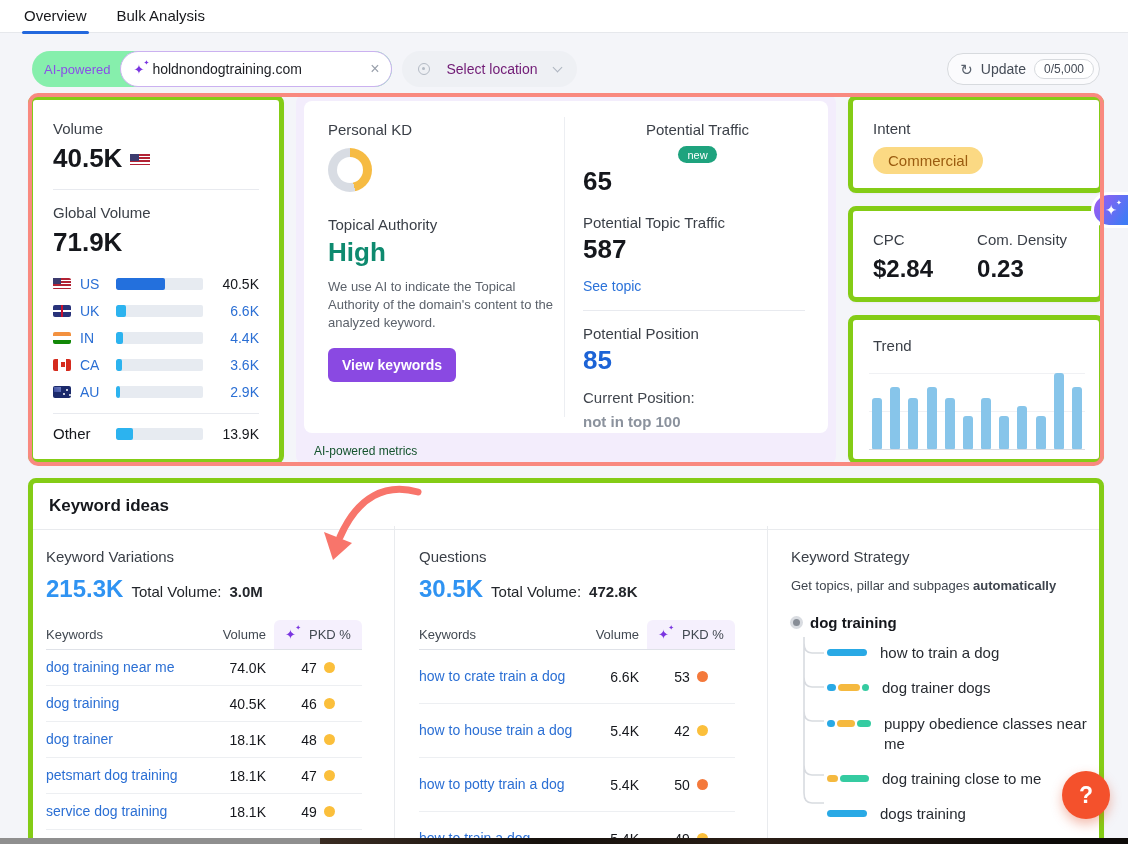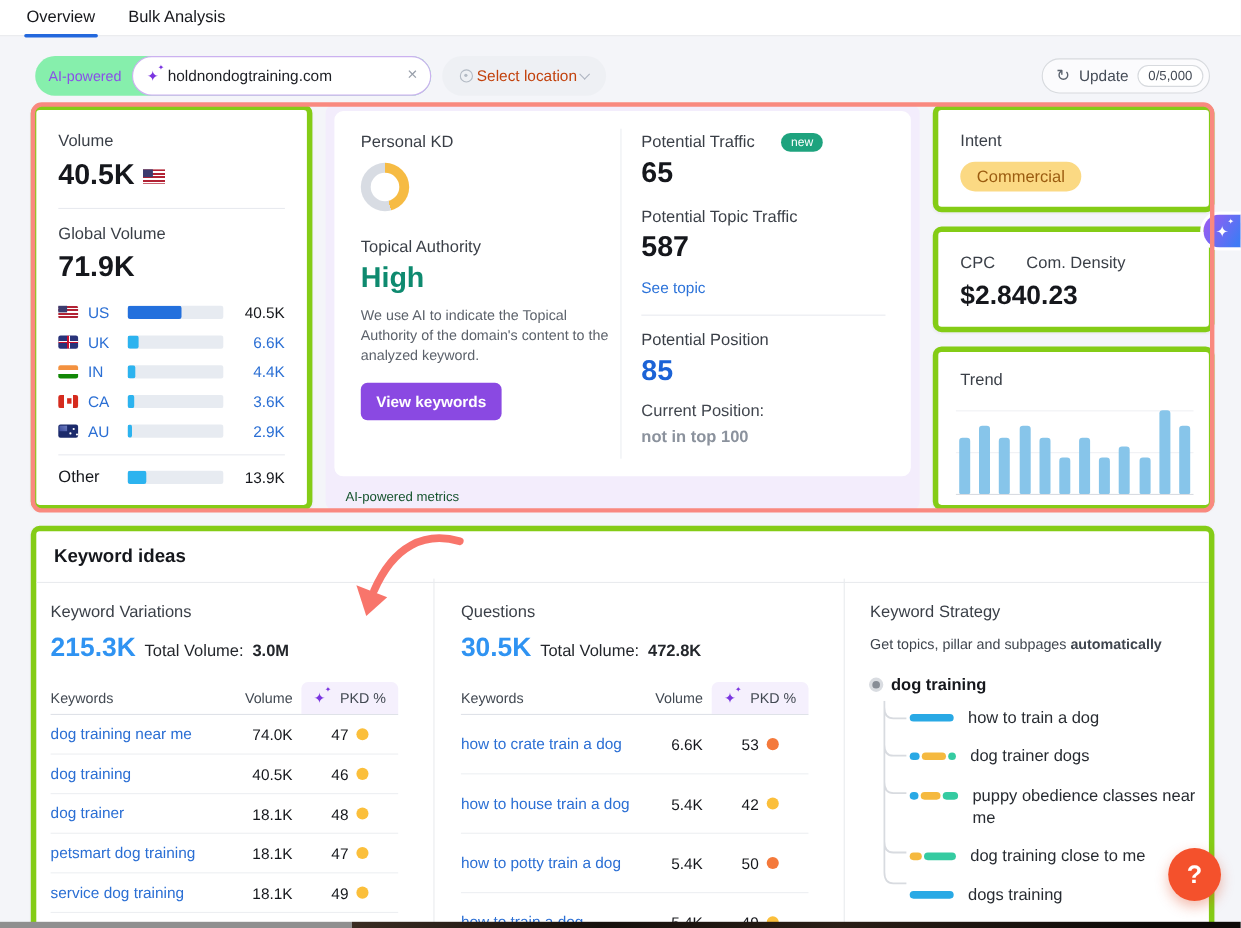--- a/index.html
+++ b/index.html
@@ -19,21 +19,21 @@
   
   .search-row { position:absolute; top:52px; left:32px; right:28px; height:34px; display:flex; align-items:center; gap:10px; }
   .ai-wrap { display:flex; align-items:center; background:#86efac; border-radius:18px; height:36px; padding-left:12px; }
   .ai-label { font-size:13px; color:#8a4fe8; margin-right:10px; }
   .kw-input { display:flex; align-items:center; background:#fff; border:1px solid #cbb1f0; border-radius:18px;
               height:36px; width:272px; padding:0 12px; }
   .sparkle { color:#7a35e0; font-size:13px; position:relative; margin-right:8px; line-height:1; }
   .sparkle::after { content:"✦"; position:absolute; font-size:7px; top:-4px; right:-5px; }
   .kw-text { font-size:14px; color:#1d1f24; flex:1; }
   .clear-x { color:#9aa1ac; font-size:16px; cursor:pointer; }
-  .loc { display:flex; align-items:center; gap:3px; background:#eef0f4; border-radius:18px; height:36px; padding:0 16px; color:#c2410c; font-size:14px; }
+  .loc { display:flex; align-items:center; gap:16px; background:#eef0f4; border-radius:18px; height:36px; padding:0 16px; color:#701a75; font-size:14px; }
   .pin { width:12px; height:12px; border:1.5px solid #b3bac4; border-radius:50%; position:relative; }
   .pin::after { content:""; position:absolute; left:3px; top:3px; width:3px; height:3px; background:#b3bac4; border-radius:50%; }
   .chev { width:7px; height:7px; border-right:1.6px solid #aeb5c0; border-bottom:1.6px solid #aeb5c0; transform:rotate(45deg); margin-top:-3px;}
   .spacer { flex:1; }
   .update-btn { display:flex; align-items:center; gap:8px; border:1px solid #d7dade; background:#fbfbfd;
                 border-radius:16px; height:32px; padding:0 5px 0 12px; cursor:pointer; }
   .upd-ico { color:#5a626e; font-size:15px; line-height:1; }
   .upd-label { font-size:14px; color:#454c57; }
   .upd-badge { border:1px solid #d7dade; background:#fff; border-radius:12px; padding:2px 9px; font-size:12px; color:#454c57; }
   
@@ -76,33 +76,33 @@
   .donut { width:44px; height:44px; border-radius:50%; position:relative; flex:0 0 44px;}
   .donut::after { content:""; position:absolute; inset:9px; background:#fff; border-radius:50%; }
   .kd-nums { padding-top:1px; }
   .kd-delta { font-size:14px; color:#11826d; font-weight:400; margin-left:6px; }
   .kd-sub { font-size:15px; color:#4d535c; margin-top:2px; }
   .ta-label { margin-top:24px; }
   .ta-value { font-size:26px; font-weight:700; color:#0e8a6f; margin-top:4px; }
   .ta-desc { font-size:13px; color:#5c626b; line-height:1.4; margin-top:10px; width:232px; }
   .vk-btn { display:inline-block; margin-top:15px; background:#8a49e2; color:#fff; font-size:14px; font-weight:700;
             padding:9px 14px; border-radius:6px; border:none; cursor:pointer; }
-  .pt-row { display:flex; align-items:center; gap:24px; }
+  .pt-row { display:flex; align-items:center; gap:8px;flex-direction:column; }
   .new-badge { background:#1ea37e; color:#fff; font-size:11px; padding:2.5px 9px; border-radius:10px; }
   .pt-num { margin-top:3px; }
   .ptt-label { margin-top:17px; }
   .see-topic { display:inline-block; font-size:14px; color:#2b72d9; margin-top:13px; text-decoration:none; }
   .pt-hdiv { border-top:1px solid #e8eaef; margin:15px 0 14px; width:222px; }
   .pos-num { color:#1c63d6; margin-top:3px; }
   .cur-label { font-size:15px; color:#41464e; margin-top:13px; }
   .cur-value { font-size:15px; font-weight:700; color:#8b929d; margin-top:7px; }
   
   #intent-card { left:848px; top:95px; width:256px; height:98px; padding:20px; }
   .intent-badge { display:inline-block; margin-top:10px; background:#fbd983; color:#9b5c10; font-size:15px; padding:5px 15px; border-radius:15px; }
-  #cpc-card { left:848px; top:206px; width:256px; height:96px; padding:20px; display:flex; }
+  #cpc-card { left:848px; top:206px; width:256px; height:96px; padding:20px; display:flex; gap:44px; }
   .metric-val { font-size:24px; font-weight:700; margin-top:7px; }
   #trend-card { left:848px; top:315px; width:256px; height:149px; padding:17px 14px 0 16px; }
   .trend-chart { position:relative; height:84px; margin-top:12px; }
   .gl { position:absolute; left:0; right:0; height:1px; background:#f0f1f4; }
   .gl.base { background:#d9dce2; }
   .tbars { position:absolute; inset:0 3px 1px 3px; display:flex; align-items:flex-end; justify-content:space-between; }
   .tbar { width:10px; background:#87c5ea; border-radius:3px 3px 1px 1px; }
   
   #highlight-rect { position:absolute; left:28px; top:93px; width:1076px; height:373px;
      border:4px solid #f9897f; border-radius:10px; z-index:60; pointer-events:none; }

